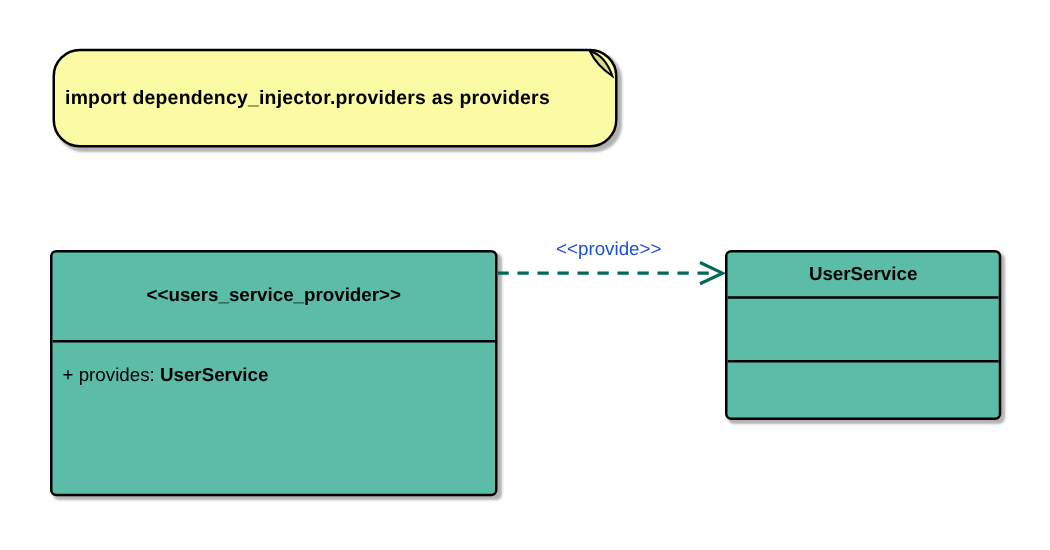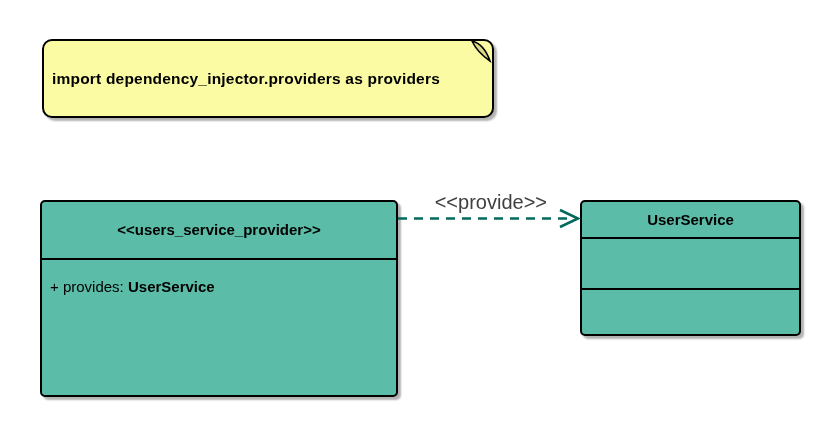--- a/index.html
+++ b/index.html
@@ -24,21 +24,21 @@
     overflow: hidden;
   }
 
   
   .note {
     position: absolute;
     left: 42px; top: 39px;
     width: 452px; height: 79px;
     background: var(--note_fill);
     border: 2px solid var(--border_color);
-    border-radius: 10px;
+    border-radius: 22px;
     box-shadow: 3px 3px 2px var(--shadow_color);
     display: flex;
     align-items: center;
     padding: 0 8px;
   }
   .note-text {
     font-size: 15.5px;
     font-weight: bold;
     white-space: nowrap;
     letter-spacing: 0.2px;
@@ -82,21 +82,21 @@
     font-size: 15px;
     line-height: 22px;
   }
   .member-line { white-space: nowrap; }
   .member-type { font-weight: bold; }
 
   .singleton {
     left: 40px; top: 200px;
     width: 358px; height: 197px;
   }
-  .singleton .cls-header  { height: 56px; text-align: center; }
+  .singleton .cls-header  { height: 70px; text-align: center; }
   .singleton .cls-attrs   { height: 55px; }
   .singleton .cls-methods { flex: 1; }
 
   .userservice {
     left: 580px; top: 200px;
     width: 221px; height: 136px;
   }
   .userservice .cls-header  { height: 35px; }
   .userservice .cls-attrs   { height: 51px; }
   .userservice .cls-methods { flex: 1; }
@@ -105,23 +105,23 @@
   .arrow-svg {
     position: absolute;
     left: 398px; top: 196px;
     width: 184px; height: 44px;
     overflow: visible;
   }
   .arrow-label {
     position: absolute;
     left: 427px; top: 191px;
     width: 120px;
-    text-align: right;
-    font-size: 20px;
-    color: #404040;
+    text-align: center;
+    font-size: 15px;
+    color: #1d4ed8;
     white-space: nowrap;
   }
 </style>
 </head>
 <body>
 
 <div class="canvas">
 
   <div class="note">
     <span class="note-text">import dependency_injector.providers as providers</span>

